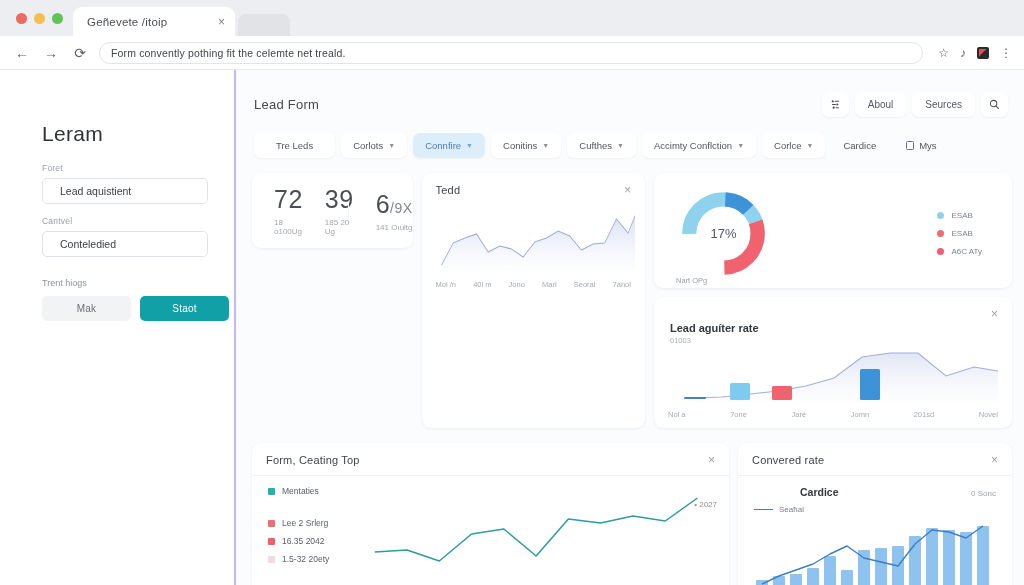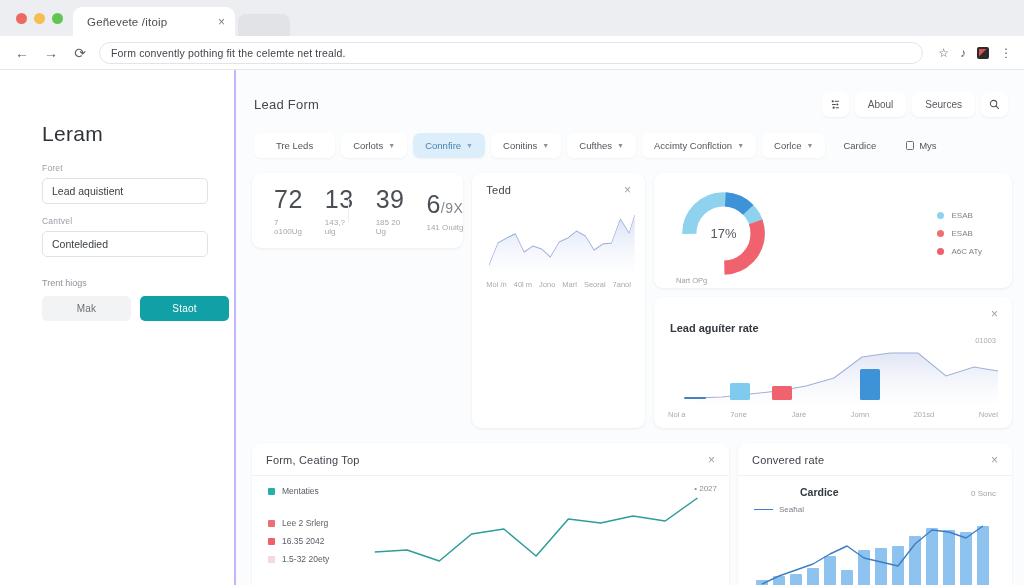--- a/index.html
+++ b/index.html
@@ -51,21 +51,21 @@
 
   
   .side {
     width:236px; flex:0 0 236px; background:#fff; padding:52px 26px 0 42px;
     border-right:2px solid #c4b5fd;
   }
   .side h1 { font-size:21px; font-weight:400; color:#2f3338; letter-spacing:.3px; margin-bottom:17px; filter:blur(.25px); }
   .fld-label { font-size:8.5px; color:#9aa0a6; margin-bottom:5px; letter-spacing:.2px; filter:blur(.3px); }
   .fld {
     width:100%; height:26px; border:1px solid #dfe2e6; border-radius:5px; background:#fff;
-    font-size:10.5px; color:#3a3f45; padding:0 9px; font-family:inherit; outline:none;
+    font-size:10.5px; color:#3a3f45; padding:0 17px; font-family:inherit; outline:none;
     filter:blur(.25px); margin-bottom:12px;
   }
   .side-sub { font-size:9px; color:#8e949b; margin:9px 0 8px; filter:blur(.3px); }
   .btn-row { display:flex; gap:9px; }
   .btn { height:25px; border-radius:5px; font-size:10px; display:flex; align-items:center;
          justify-content:center; cursor:pointer; filter:blur(.25px); letter-spacing:.2px; }
   .btn.ghost { flex:0 0 89px; background:#f2f3f4; color:#6a7077; }
   .btn.solid { flex:0 0 89px; background:#11a0a6; color:#fff; }
 
   
@@ -126,29 +126,29 @@
     font-size:13px; color:#53585e; filter:blur(.2px);
   }
   .legend { margin-left:auto; display:flex; flex-direction:column; gap:9px; padding-right:14px; }
   .lg { display:flex; align-items:center; gap:7px; font-size:8px; color:#7e848b; filter:blur(.3px); }
   .sw { width:7px; height:7px; border-radius:50%; flex:0 0 7px; }
 
   .chart-box { position:relative; padding:0 10px 6px; }
   .xaxis { display:flex; justify-content:space-between; padding:3px 14px 9px; font-size:7.5px; color:#a6abb1; filter:blur(.35px); }
 
   .sub-t { font-size:11px; font-weight:700; color:#33383e; padding:9px 16px 0; filter:blur(.2px); }
-  .sub-s { font-size:7.5px; color:#a8adb3; padding:2px 16px 0; filter:blur(.35px);text-align:right; }
+  .sub-s { font-size:7.5px; color:#a8adb3; padding:2px 16px 0; filter:blur(.35px); }
 
   
   .ll-body { display:flex; min-height:126px; }
   .ll-legend { flex:0 0 112px; padding:10px 0 10px 16px; display:flex; flex-direction:column; }
   .ll-legend .lg { font-size:8.5px; color:#5a6067; }
   .sw-sq { width:7px; height:7px; border-radius:1px; flex:0 0 7px; }
   .ll-chart { flex:1; position:relative; padding-right:10px; }
-  .badge { position:absolute; right:12px; top:8px; font-size:8px; color:#8b9097; filter:blur(.3px); }
+  .badge { position:absolute; right:12px; top:24px; font-size:8px; color:#8b9097; filter:blur(.3px); }
 
   
   .br-head { display:flex; align-items:baseline; justify-content:space-between; padding:10px 16px 0; }
   .br-t { font-size:10.5px; font-weight:700; color:#33383e; filter:blur(.2px);margin-left:46px; }
   .br-s { font-size:8px; color:#9da2a8; filter:blur(.3px); }
   .br-leg { display:flex; align-items:center; gap:6px; padding:7px 16px 0; font-size:8px; color:#7b8188; filter:blur(.3px); }
   .leg-line { width:19px; height:1.5px; background:#3e7fc1; }
 
   svg { display:block; }
 </style>
@@ -272,25 +272,21 @@
           </div>
         </nav>
 
       <div class="grid">
 
         <div class="col-l">
 
           <section class="card kpis" id="kpiRow">
               <div class="kpi">
                 <div class="kpi-v">72</div>
-                <div class="kpi-s">7 o100Ug</div>
-              </div>
-              <div class="kpi">
-                <div class="kpi-v">13</div>
-                <div class="kpi-s">143,?ulg</div>
+                <div class="kpi-s">18 o100Ug</div>
               </div>
               <div class="kpi">
                 <div class="kpi-v">39</div>
                 <div class="kpi-s">185 20 Ug</div>
               </div>
               <div class="kpi">
                 <div class="kpi-v">6<span class="suf">/9X</span></div>
                 <div class="kpi-s">141 Oıultg</div>
               </div>
             </section>

